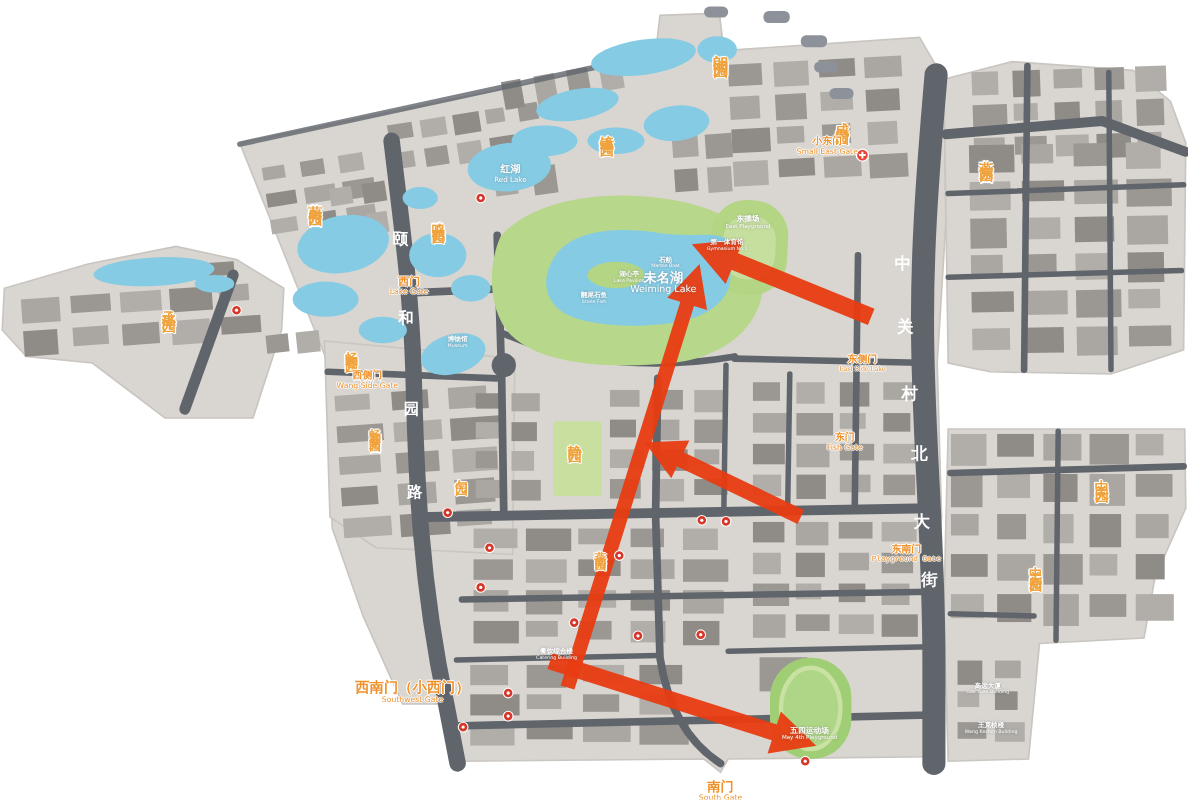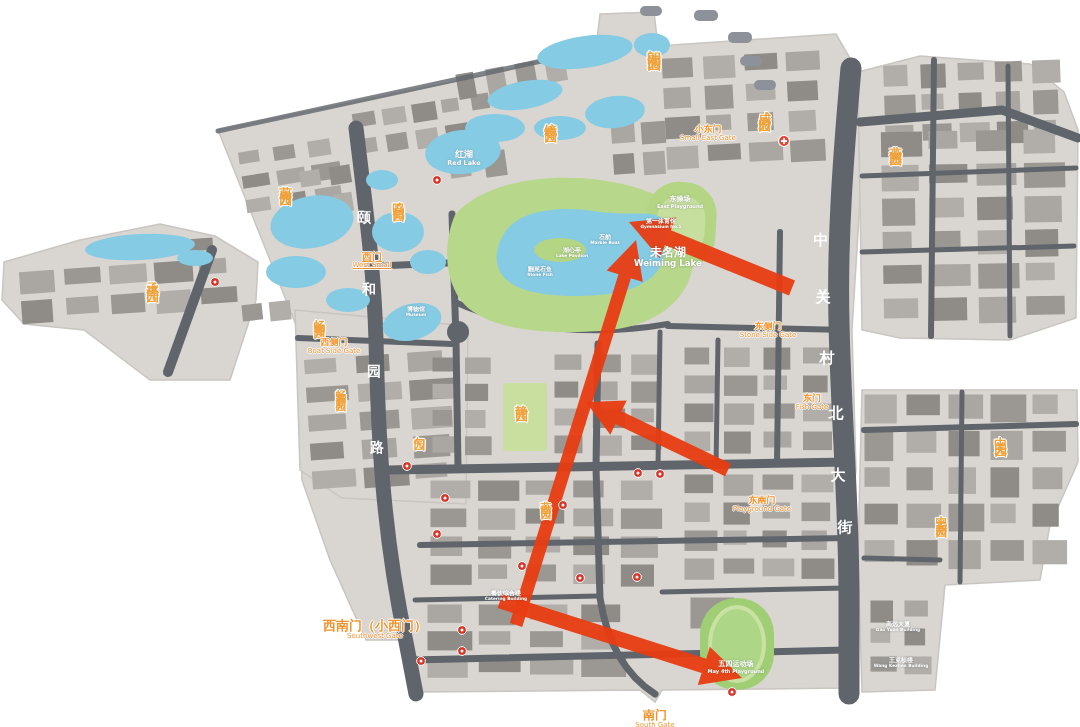--- a/index.html
+++ b/index.html
@@ -11,21 +11,21 @@
   .lbl .en{display:block;font-weight:normal;}
   .garden{color:#f0a23c;font-weight:bold;
           text-shadow:1px 0 0 #fff,-1px 0 0 #fff,0 1px 0 #fff,0 -1px 0 #fff,1px 1px 1px #fff,-1px -1px 1px #fff;}
   .garden .zh{writing-mode:vertical-rl;text-orientation:upright;letter-spacing:4px;}
   .gate{color:#f0922c;font-weight:bold;
         text-shadow:1px 0 0 #fff,-1px 0 0 #fff,0 1px 0 #fff,0 -1px 0 #fff;}
   .gate .en{font-size:7px;opacity:.95;}
   .road-char{position:absolute;transform:translate(-50%,-50%);color:#fff;font-weight:bold;
              font-family:"DejaVu Sans","Liberation Sans",sans-serif;}
   .area{color:#fff;font-weight:bold;text-shadow:0 0 2px rgba(80,85,92,.55);text-align:center;}
-  .area .en{font-size:.72em;font-weight:bold;}
+  .area .en{font-size:.72em;font-weight:normal;}
 </style>
 </head>
 <body>
 
 <div id="stage">
   <svg id="map-svg" width="1080" height="727" viewBox="0 0 1080 727">
 
     <g fill="#d9d5d0" stroke="#c9c5c0" stroke-width="1.5">
       <path d="M218,130 L500,72 L560,56 L596,48 L600,14 L654,12 L658,46 L836,34
         L858,72 L860,200 L852,330 L856,470 L846,560 L846,688 L662,690 L655,702 L640,690
@@ -437,29 +437,29 @@
       <div class="lbl garden" style="left: 152px; top: 272px; font-size: 13px;"><span class="zh">承泽园</span></div>
       <div class="lbl garden" style="left: 319px; top: 310px; font-size: 12px;"><span class="zh">畅春园</span></div>
       <div class="lbl garden" style="left: 340px; top: 380px; font-size: 11px;"><span class="zh">畅春新园</span></div>
       <div class="lbl garden" style="left: 419px; top: 424px; font-size: 12px;"><span class="zh">勺园</span></div>
       <div class="lbl garden" style="left: 521px; top: 392px; font-size: 13px;"><span class="zh">静园</span></div>
       <div class="lbl garden" style="left: 545px; top: 492px; font-size: 11px;"><span class="zh">燕南园</span></div>
       <div class="lbl garden" style="left: 764px; top: 101px; font-size: 13px;"><span class="zh">成府园</span></div>
       <div class="lbl garden" style="left: 895px; top: 135px; font-size: 13px;"><span class="zh">燕东园</span></div>
       <div class="lbl garden" style="left: 1000px; top: 426px; font-size: 13px;"><span class="zh">中关园</span></div>
       <div class="lbl garden" style="left: 941px; top: 505px; font-size: 12px;"><span class="zh">中关新园</span></div>
-      <div class="lbl gate" style="left: 372px; top: 251px; font-size: 10px; text-decoration: underline;"><span class="zh">西门</span><span class="en">West Small</span></div>
-      <div class="lbl gate" style="left: 334px; top: 338px; font-size: 9px;"><span class="zh">西侧门</span><span class="en">Boat Side Gate</span></div>
-      <div class="lbl gate" style="left: 708px; top: 125px; font-size: 9px;"><span class="zh">小东门</span><span class="en">Small East Gate</span></div>
-      <div class="lbl gate" style="left: 768px; top: 322px; font-size: 9px;"><span class="zh">东侧门</span><span class="en">Stone Side Gate</span></div>
-      <div class="lbl gate" style="left: 812px; top: 394px; font-size: 9px;"><span class="zh">东门</span><span class="en">Fish Gate</span></div>
-      <div class="lbl gate" style="left: 762px; top: 496px; font-size: 9px;"><span class="zh">东南门</span><span class="en">Playground Gate</span></div>
+      <div class="lbl gate" style="left: 372px; top: 251px; font-size: 10px;"><span class="zh">西门</span><span class="en">Lake Gate</span></div>
+      <div class="lbl gate" style="left: 334px; top: 338px; font-size: 9px;"><span class="zh">西侧门</span><span class="en">Wang Side Gate</span></div>
+      <div class="lbl gate" style="left: 752px; top: 125px; font-size: 9px;"><span class="zh">小东门</span><span class="en">Small East Gate</span></div>
+      <div class="lbl gate" style="left: 784px; top: 322px; font-size: 9px; font-family: Liberation Serif, serif;"><span class="zh">东侧门</span><span class="en">East Side Lake</span></div>
+      <div class="lbl gate" style="left: 768px; top: 394px; font-size: 9px;"><span class="zh">东门</span><span class="en">Fish Gate</span></div>
+      <div class="lbl gate" style="left: 824px; top: 496px; font-size: 9px; font-family: Liberation Mono, monospace;"><span class="zh">东南门</span><span class="en">Playground Gate</span></div>
       <div class="lbl gate" style="left: 375px; top: 619px; font-size: 13px;"><span class="zh">西南门（小西门）</span><span class="en">Southwest Gate</span></div>
       <div class="lbl gate" style="left: 655px; top: 709px; font-size: 12px;"><span class="zh">南门</span><span class="en">South Gate</span></div>
-      <div class="lbl area" style="left: 668px; top: 246px; font-size: 12px;"><span class="zh">未名湖</span><span class="en">Weiming Lake</span></div>
+      <div class="lbl area" style="left: 603px; top: 246px; font-size: 12px;"><span class="zh">未名湖</span><span class="en">Weiming Lake</span></div>
       <div class="lbl area" style="left: 464px; top: 150px; font-size: 9px;"><span class="zh">红湖</span><span class="en">Red Lake</span></div>
       <div class="lbl area" style="left: 605px; top: 234px; font-size: 6px;"><span class="zh">石舫</span><span class="en">Marble Boat</span></div>
       <div class="lbl area" style="left: 572px; top: 247px; font-size: 6px;"><span class="zh">湖心亭</span><span class="en">Lake Pavilion</span></div>
       <div class="lbl area" style="left: 540px; top: 266px; font-size: 6px;"><span class="zh">翻尾石鱼</span><span class="en">Stone Fish</span></div>
       <div class="lbl area" style="left: 680px; top: 196px; font-size: 7px;"><span class="zh">东操场</span><span class="en">East Playground</span></div>
       <div class="lbl area" style="left: 661px; top: 218px; font-size: 6px;"><span class="zh">第一体育馆</span><span class="en">Gymnasium No.1</span></div>
       <div class="lbl area" style="left: 736px; top: 661px; font-size: 7px;"><span class="zh">五四运动场</span><span class="en">May 4th Playground</span></div>
       <div class="lbl area" style="left: 416px; top: 306px; font-size: 6px;"><span class="zh">博物馆</span><span class="en">Museum</span></div>
       <div class="lbl area" style="left: 506px; top: 590px; font-size: 6px;"><span class="zh">餐饮综合楼</span><span class="en">Catering Building</span></div>
       <div class="lbl area" style="left: 898px; top: 621px; font-size: 6px;"><span class="zh">高远大厦</span><span class="en">Gao Yuan Building</span></div>

